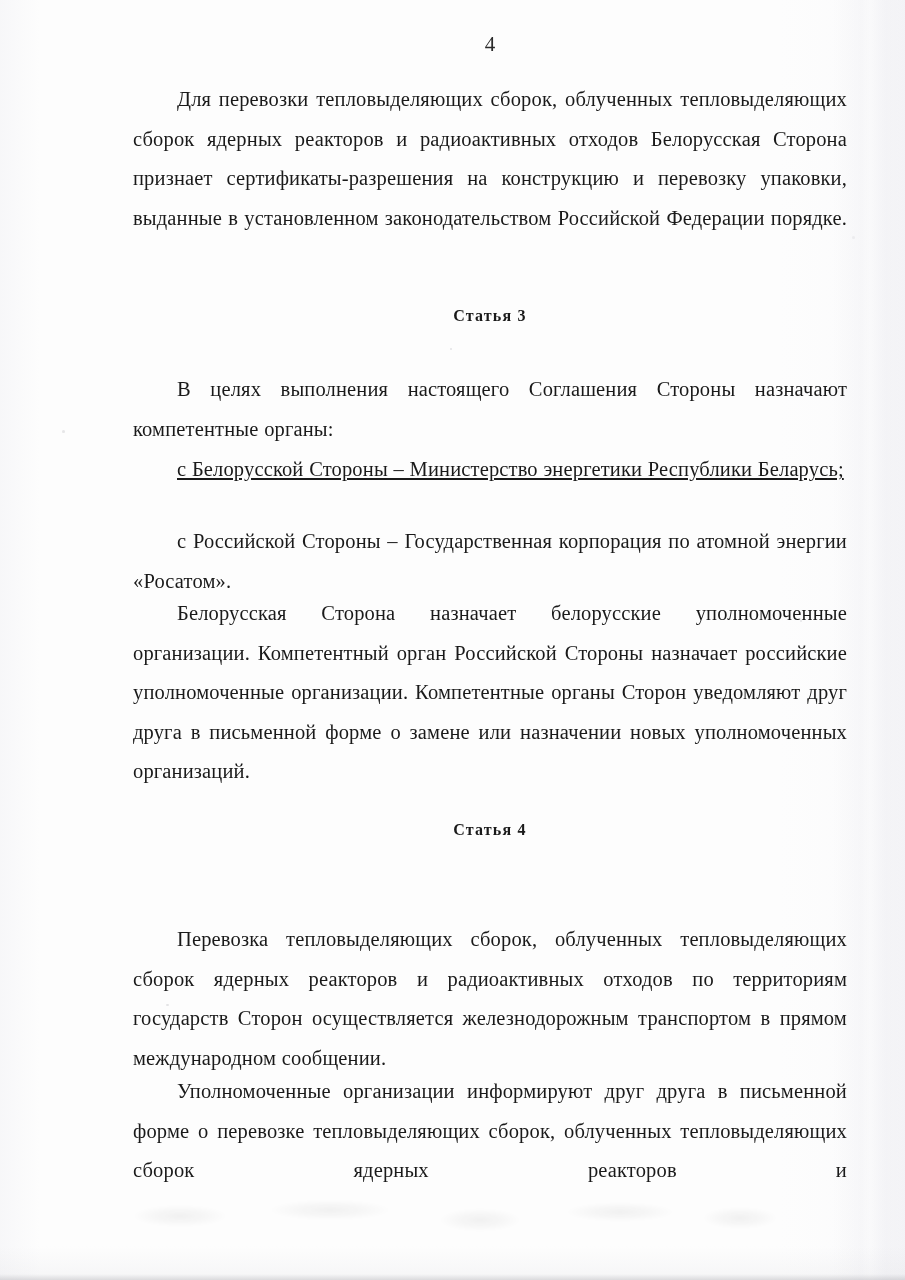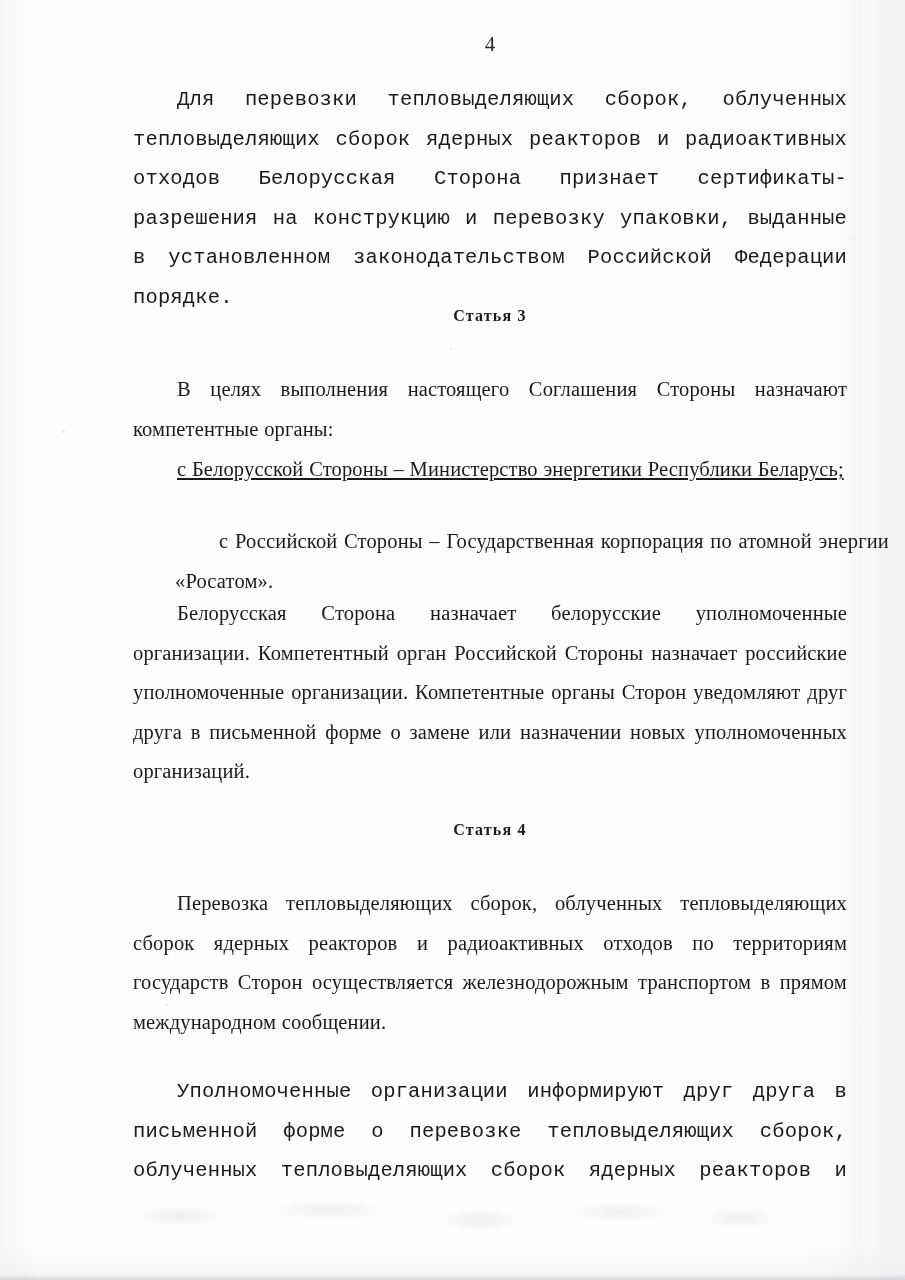--- a/index.html
+++ b/index.html
@@ -118,42 +118,41 @@
     text-align: justify;
     text-align-last: left;
     text-indent: 44px;
     letter-spacing: 0.15px;
     word-spacing: 0.4px;
     hyphens: none;
   }
 
   p.body-par.last-justified {
     text-align-last: justify;
-    font-family: Liberation Mono, monospace;
   }
 
   h2.article-heading {
     margin: 0;
     font-size: 16px;
     line-height: 39.6px;
     font-weight: bold;
     text-align: center;
     letter-spacing: 1.2px;
   }
 
   
   .blk { position: absolute; left: 0; width: 714px; }
   .blk-p1      { top: 80px; }
   .blk-h3      { top: 296px; }
   .blk-p2      { top: 370px; }
   .blk-li1     { top: 450px; text-decoration: underline; }
-  .blk-li2     { top: 522px; margin-left: 42px; }
+  .blk-li2     { top: 522px; }
   .blk-p3      { top: 594px; }
   .blk-h4      { top: 810px; font-family: Liberation Serif, serif; }
-  .blk-p4      { top: 884px; }
+  .blk-p4      { top: 920px; }
   .blk-p5      { top: 1072px; }
 </style>
 </head>
 <body>
 
 <div class="page">
 
   <div class="scan-tint"></div>
   <div class="scan-band-right"></div>
   <div class="scan-showthrough"></div>

